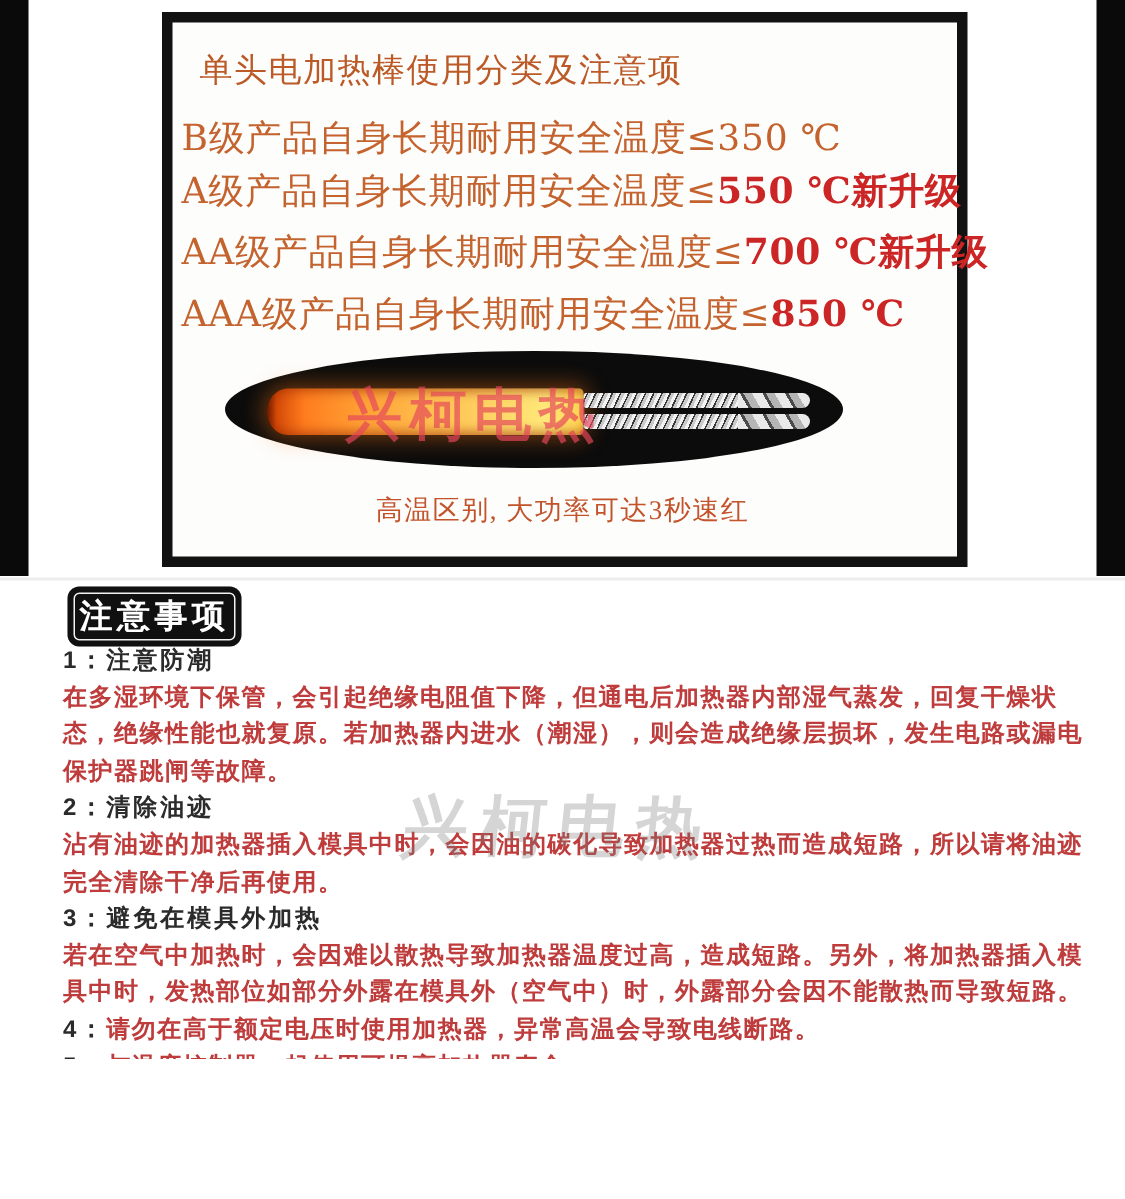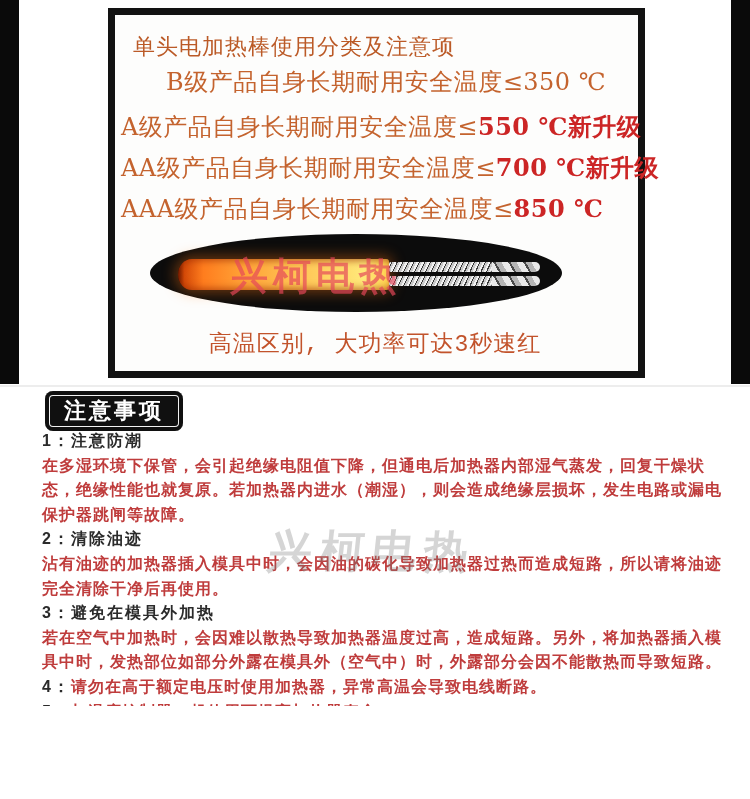--- a/index.html
+++ b/index.html
@@ -10,21 +10,21 @@
   .edge-bar{position:absolute;top:0;width:19px;height:384px;background:#0a0a0a;}
   #left-bar{left:0;}
   #right-bar{left:731px;}
 
   #spec-panel{position:absolute;left:108px;top:8px;width:537px;height:370px;
               box-sizing:border-box;border:7px solid #121212;background:#fdfdfc;}
 
   .panel-text{font-family:"DejaVu Serif",serif;color:#c4632e;white-space:nowrap;}
   #panel-title{position:absolute;left:133px;top:32px;font-size:22px;letter-spacing:1px;color:#bb5a27;}
   .grade-line{position:absolute;left:121px;font-size:24px;letter-spacing:0.5px;}
-  #grade-b{top:66px;margin-left:45px;}
+  #grade-b{top:76px;}
   #grade-a{top:111px;}
   #grade-aa{top:152px;}
   #grade-aaa{top:193px;}
   .grade-highlight{color:#cc2525;font-weight:bold;}
 
   
   #heater-photo{position:absolute;left:150px;top:234px;width:412px;height:78px;
                 background:#0c0c0c;border-radius:50%;}
   #rod-glow{position:absolute;left:28px;top:25px;width:211px;height:31px;
             background:linear-gradient(90deg,#6b1a00 0,#d44a08 3%,#ff7d1e 12%,#ffa035 30%,
@@ -38,27 +38,27 @@
   #braid-top{left:239px;top:28px;}
   #braid-bottom{left:239px;top:42px;}
   .lead-tip{position:absolute;width:48px;height:10px;border-radius:0 5px 5px 0;
             background:repeating-linear-gradient(60deg,#e9e9e9 0 6px,#4a4a4a 6px 8px,#b5b5b5 8px 13px);}
   #tip-top{left:342px;top:28px;}
   #tip-bottom{left:342px;top:42px;}
   #watermark-photo{position:absolute;left:80px;top:17px;font-size:38px;font-weight:bold;
                    letter-spacing:5px;color:rgba(228,70,90,0.68);font-family:"Liberation Sans",sans-serif;
                    white-space:nowrap;}
   #photo-caption{position:absolute;left:150px;top:328px;width:450px;text-align:center;
-                 font-family:Liberation Mono, monospace;font-size:23px;letter-spacing:1px;color:#c2532b;
+                 font-family:Liberation Serif, serif;font-size:18px;letter-spacing:1px;color:#c2532b;
                  white-space:nowrap;}
 
   
   #section-divider{position:absolute;left:0;top:385px;width:750px;height:2px;background:#ededed;}
   #notes-badge{position:absolute;left:45px;top:391px;background:#101010;color:#ffffff;
-               font-size:22px;font-weight:bold;letter-spacing:3px;padding:5px 19px;
+               font-size:22px;font-weight:bold;letter-spacing:3px;padding:5px 8px;
                border-radius:8px;
                box-shadow:inset 0 0 0 4px #101010, inset 0 0 0 5px rgba(255,255,255,0.95);}
   #notes-body{position:absolute;left:42px;top:429px;width:680px;
               font-size:16px;font-weight:bold;line-height:24.6px;letter-spacing:1px;}
   .note-head{color:#2b2b2b;letter-spacing:2px;}
   .note-red{color:#bf3c3c;}
   .note-num{color:#2b2b2b;letter-spacing:2px;}
 
   .watermark-gray{position:absolute;font-size:44px;font-weight:bold;letter-spacing:8px;
                   color:rgba(125,125,125,0.32);white-space:nowrap;transform:skewX(-6deg);

